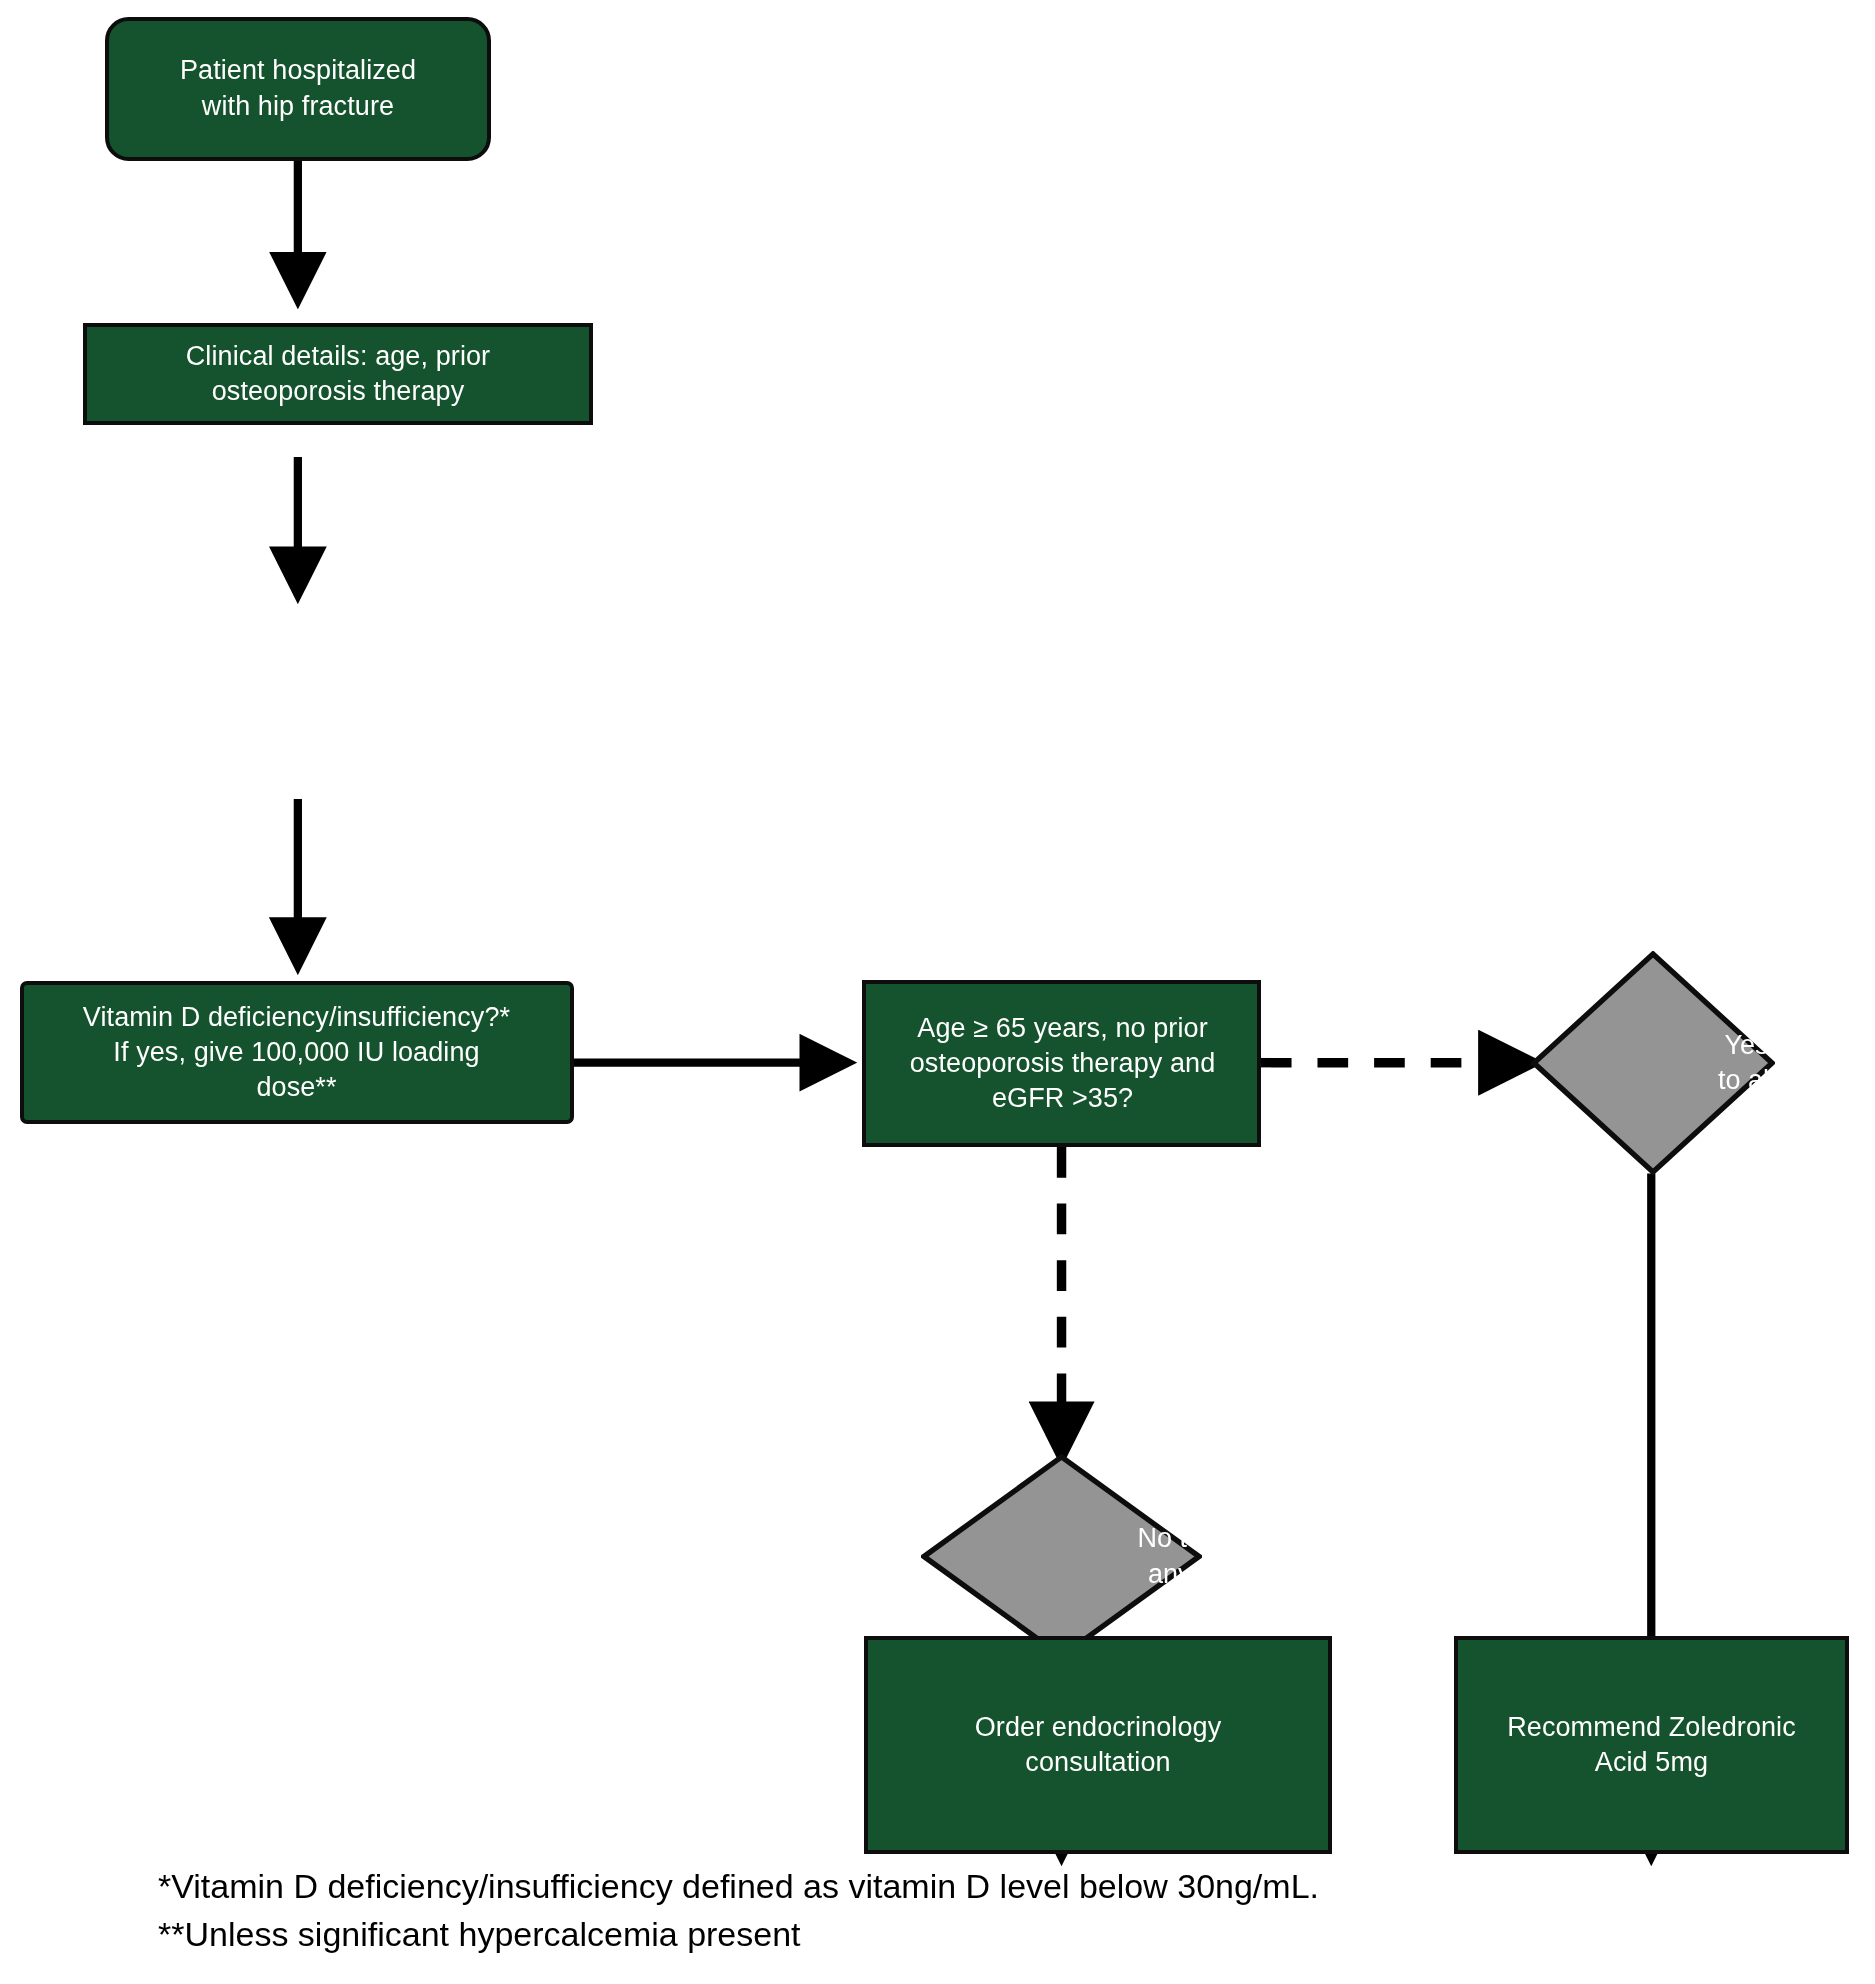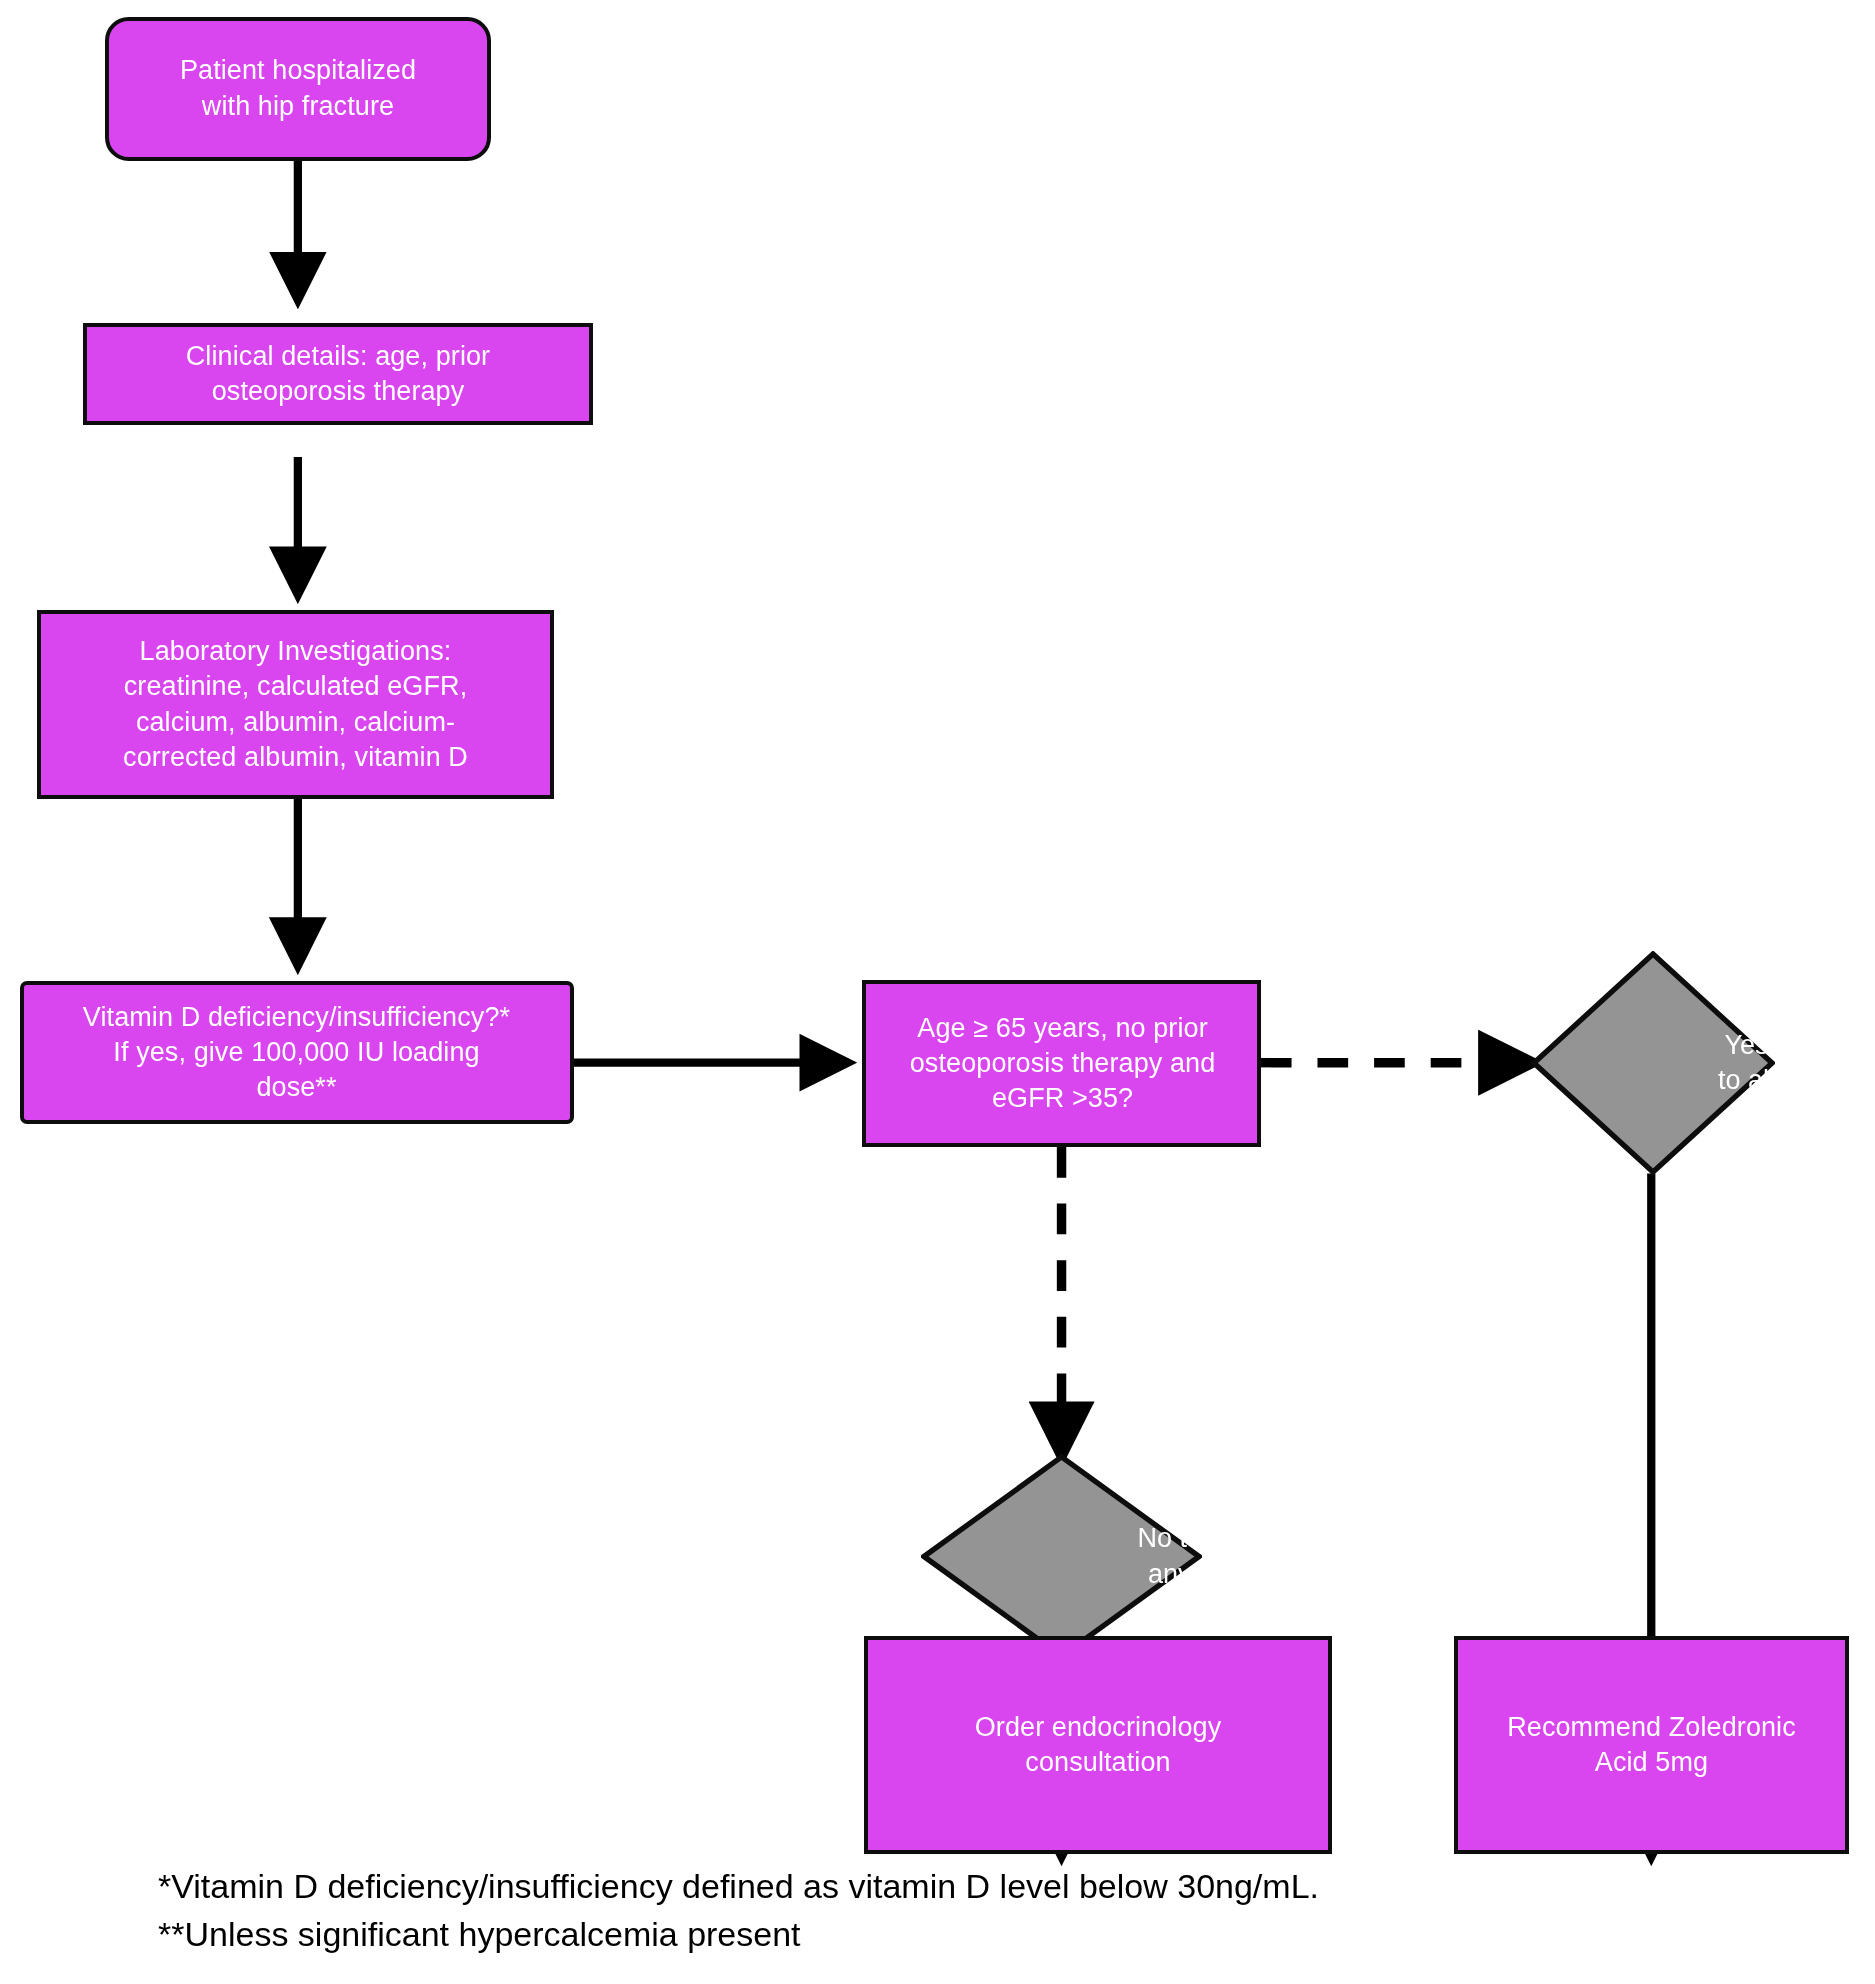--- a/index.html
+++ b/index.html
@@ -13,21 +13,21 @@
   #canvas {
     position: relative;
     width: 1876px;
     height: 1985px;
     background: #ffffff;
     overflow: hidden;
   }
   .node {
     position: absolute;
     box-sizing: border-box;
-    background: #d946ef;
+    background: #14532d;
     border: 4.1px solid #0d0d0d;
     color: #ffffff;
     display: flex;
     align-items: center;
     justify-content: center;
     text-align: center;
     line-height: 1.30;
     font-size: 27px;
     letter-spacing: 0.1px;
     padding: 2.4px 5.9px;
@@ -128,26 +128,20 @@
   <div class="node rounded" style="left:105px; top:16.5px; width:386px; height:144px;">
     <span class="txt">Patient hospitalized
 with hip fracture</span>
   </div>
 
   <div class="node" style="left:40px; top:323px; width:510px; height:102px;margin-left:43px;">
     <span class="txt">Clinical details: age, prior
 osteoporosis therapy</span>
   </div>
 
-  <div class="node" style="left:37px; top:610px; width:517px; height:189px;">
-    <span class="txt">Laboratory Investigations:
-creatinine, calculated eGFR,
-calcium, albumin, calcium-
-corrected albumin, vitamin D</span>
-  </div>
 
   <div class="node" style="left:19.5px; top:981px; width:554px; height:143px;border-radius:7px;">
     <span class="txt">Vitamin D deficiency/insufficiency?*
 If yes, give 100,000 IU loading
 dose**</span>
   </div>
 
   <div class="node" style="left:862px; top:980px; width:399px; height:167px;padding-left:8px;">
     <span class="txt">Age ≥ 65 years,  no prior
 osteoporosis therapy and

